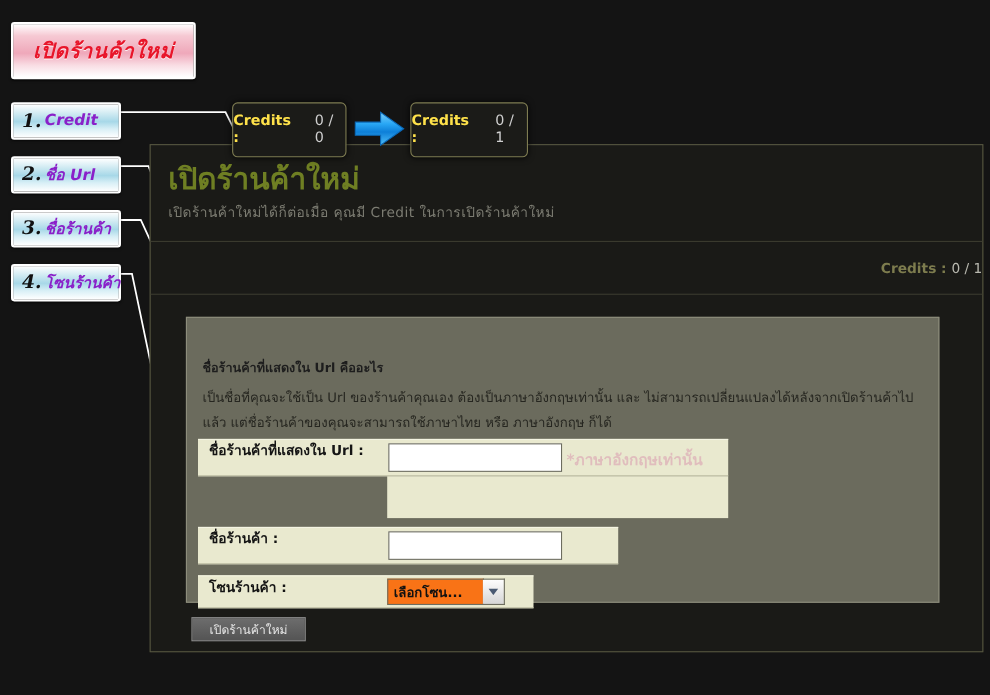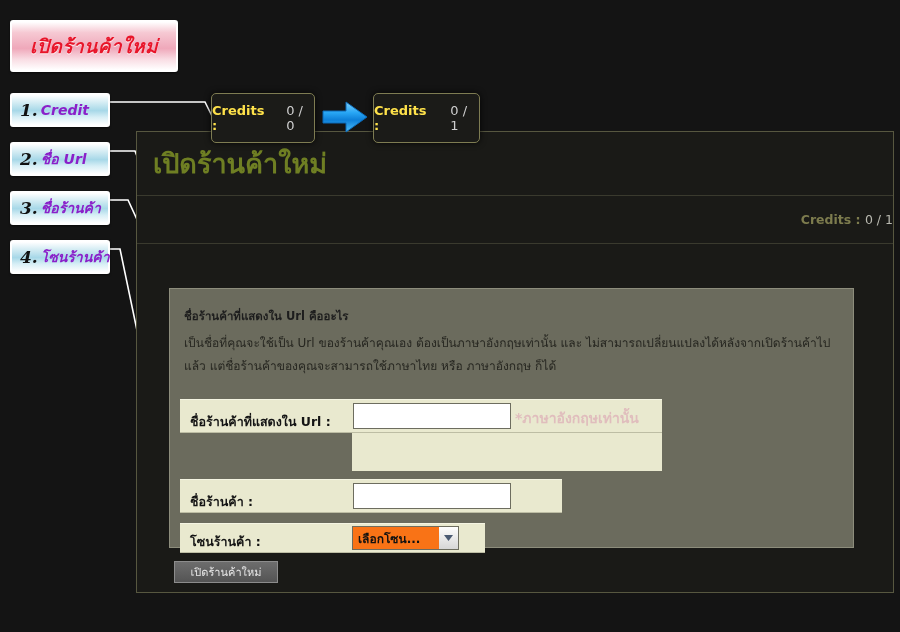--- a/index.html
+++ b/index.html
@@ -92,30 +92,30 @@
   
   .form-card{
     position:absolute;left:169px;top:288px;width:685px;height:260px;
     background:#6b6b5d;
     border:1px solid #8d8d7c;
     box-sizing:border-box;
     z-index:4;
     padding:12px 14px 0 14px;
   }
   .fc-title{color:#111;font-size:18px;font-weight:bold;}
-  .fc-sub{color:#1d1d1d;font-size:11.5px;font-weight:bold;margin-top:6px;}
+  .fc-sub{color:#1d1d1d;font-size:11.5px;font-weight:bold;margin-top:24px;}
   .fc-para{color:#262620;font-size:12px;line-height:1.95;margin-top:7px;max-width:655px;}
 
   .row{
     position:absolute;
     background:#e9e9cf;
     border-top:1px solid #f4f4e2;
     border-bottom:1px solid #bdbda4;
     box-sizing:border-box;
-    display:flex;align-items:flex-end;
+    display:flex;align-items:flex-start;
   }
   .row .label{
     color:#141414;font-size:12.5px;font-weight:bold;
     padding-left:10px;
   }
   .row-url{left:10px;top:110px;width:482px;height:34px;}
   .row-name{left:10px;top:190px;width:382px;height:34px;}
   .row-zone{left:10px;top:234px;width:305px;height:30px;}
 
   .txtinput{
@@ -217,20 +217,21 @@
   </div>
 
   <div class="credit-badge cb2">
     <span class="k">Credits :</span>
     <span class="v">0 / 1</span>
   </div>
 
   <div class="main-panel">
     <div class="mp-head">
       <div class="mp-title">เปิดร้านค้าใหม่</div>
+      <div class="mp-sub">เปิดร้านค้าใหม่ได้ก็ต่อเมื่อ คุณมี Credit ในการเปิดร้านค้าใหม่</div>
     </div>
     <div class="mp-rule"></div>
     <div class="mp-credits">
       <span>Credits :</span>
       <span class="v">0 / 1</span>
     </div>
     <div class="mp-rule2"></div>
   </div>
 
   <div class="form-card">

